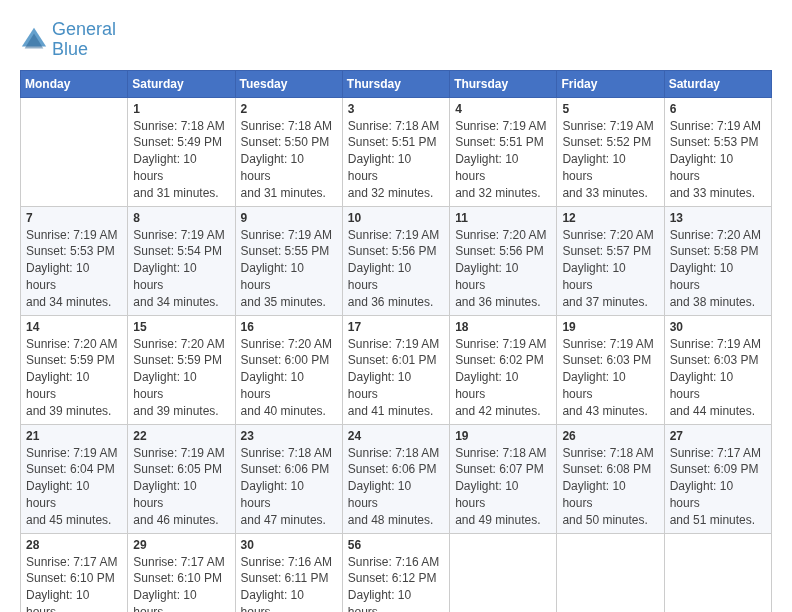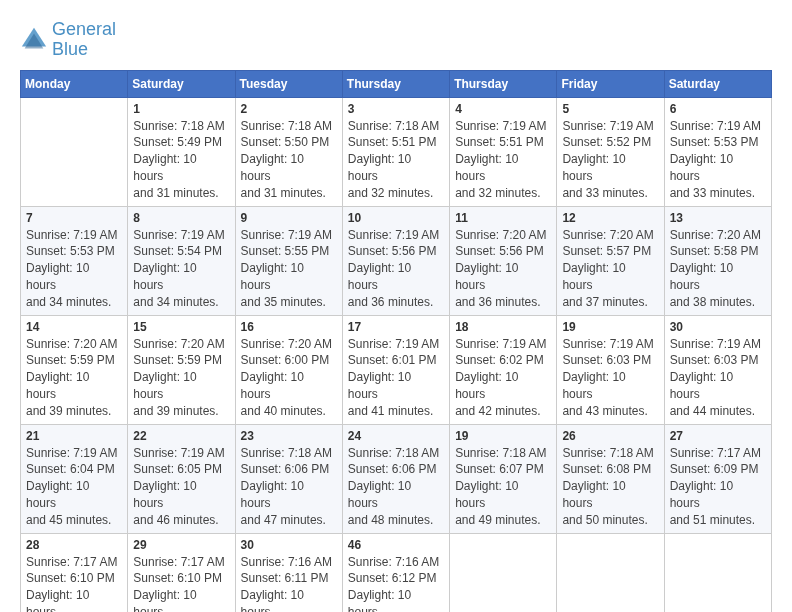--- a/index.html
+++ b/index.html
@@ -330,21 +330,21 @@
 and 53 minutes.</div>
         </td>
         <td>
           <span class="day-number">30</span>
           <div class="day-info" style="white-space: pre-line;">Sunrise: 7:16 AM
 Sunset: 6:11 PM
 Daylight: 10 hours
 and 54 minutes.</div>
         </td>
         <td>
-          <span class="day-number">46</span>
+          <span class="day-number">56</span>
           <div class="day-info" style="white-space: pre-line;">Sunrise: 7:16 AM
 Sunset: 6:12 PM
 Daylight: 10 hours
 and 56 minutes.</div>
         </td>
         <td class="empty-cell"></td>
         <td class="empty-cell"></td>
         <td class="empty-cell"></td>
       </tr>
     </tbody>

